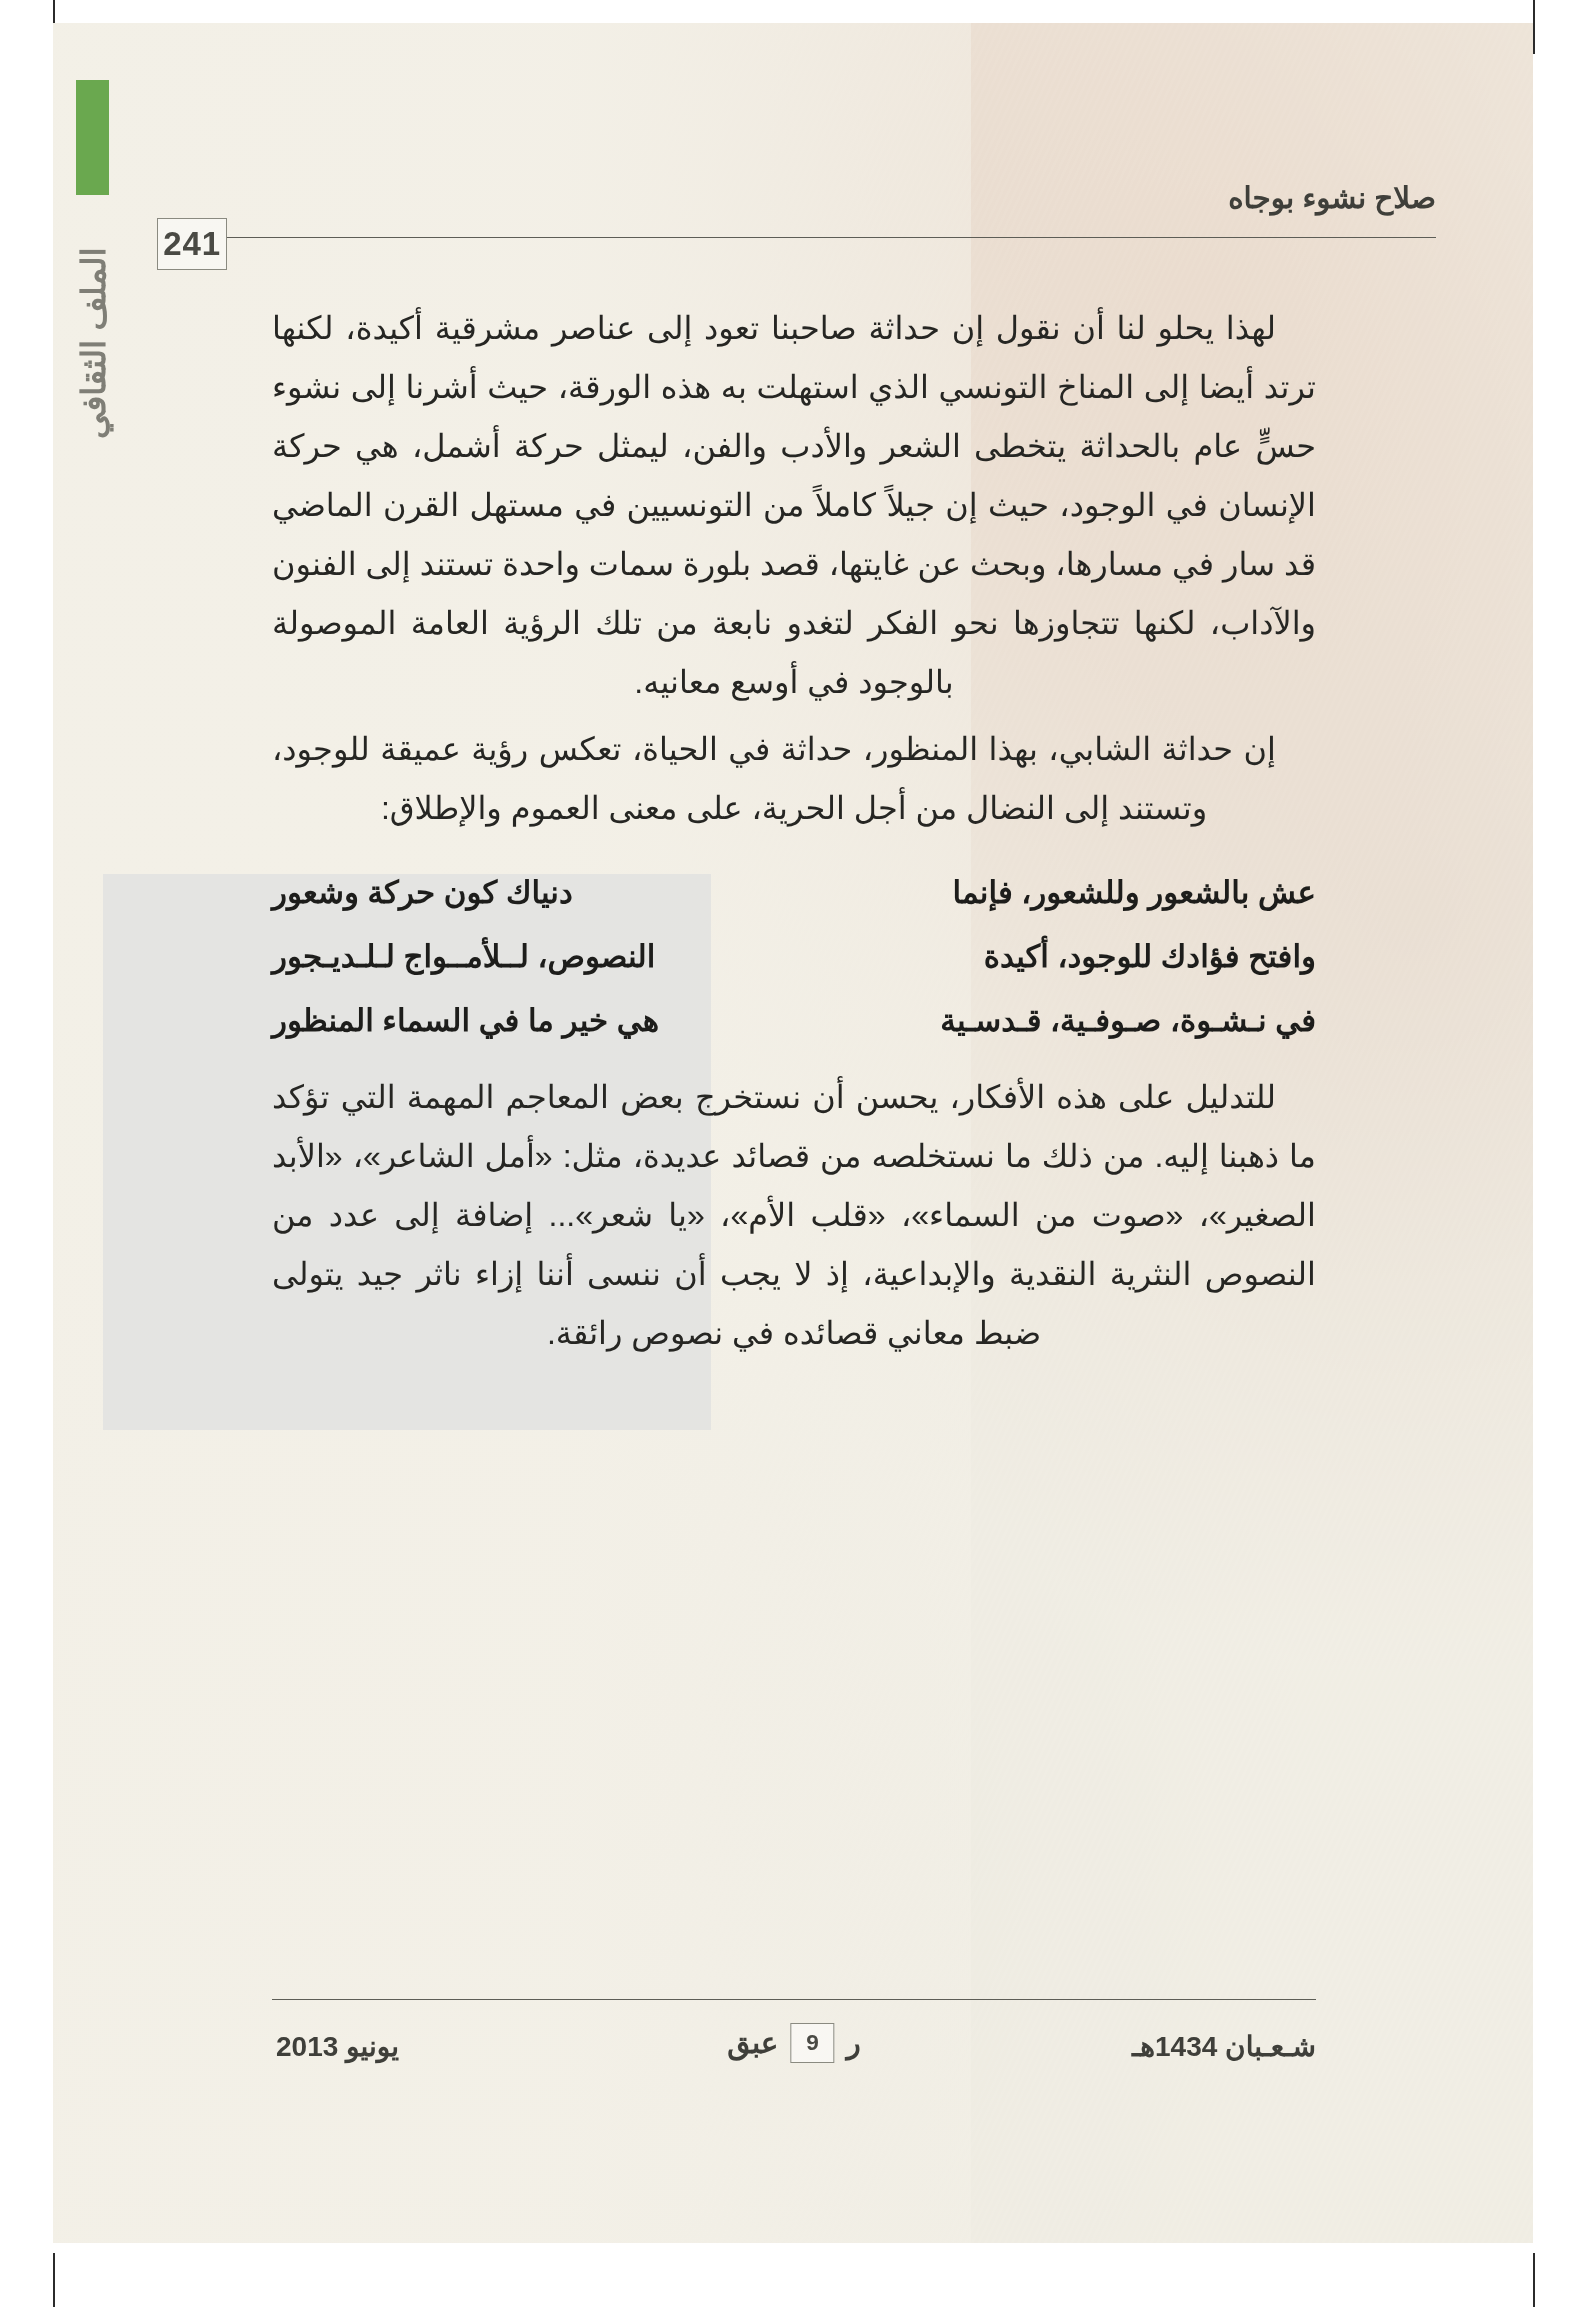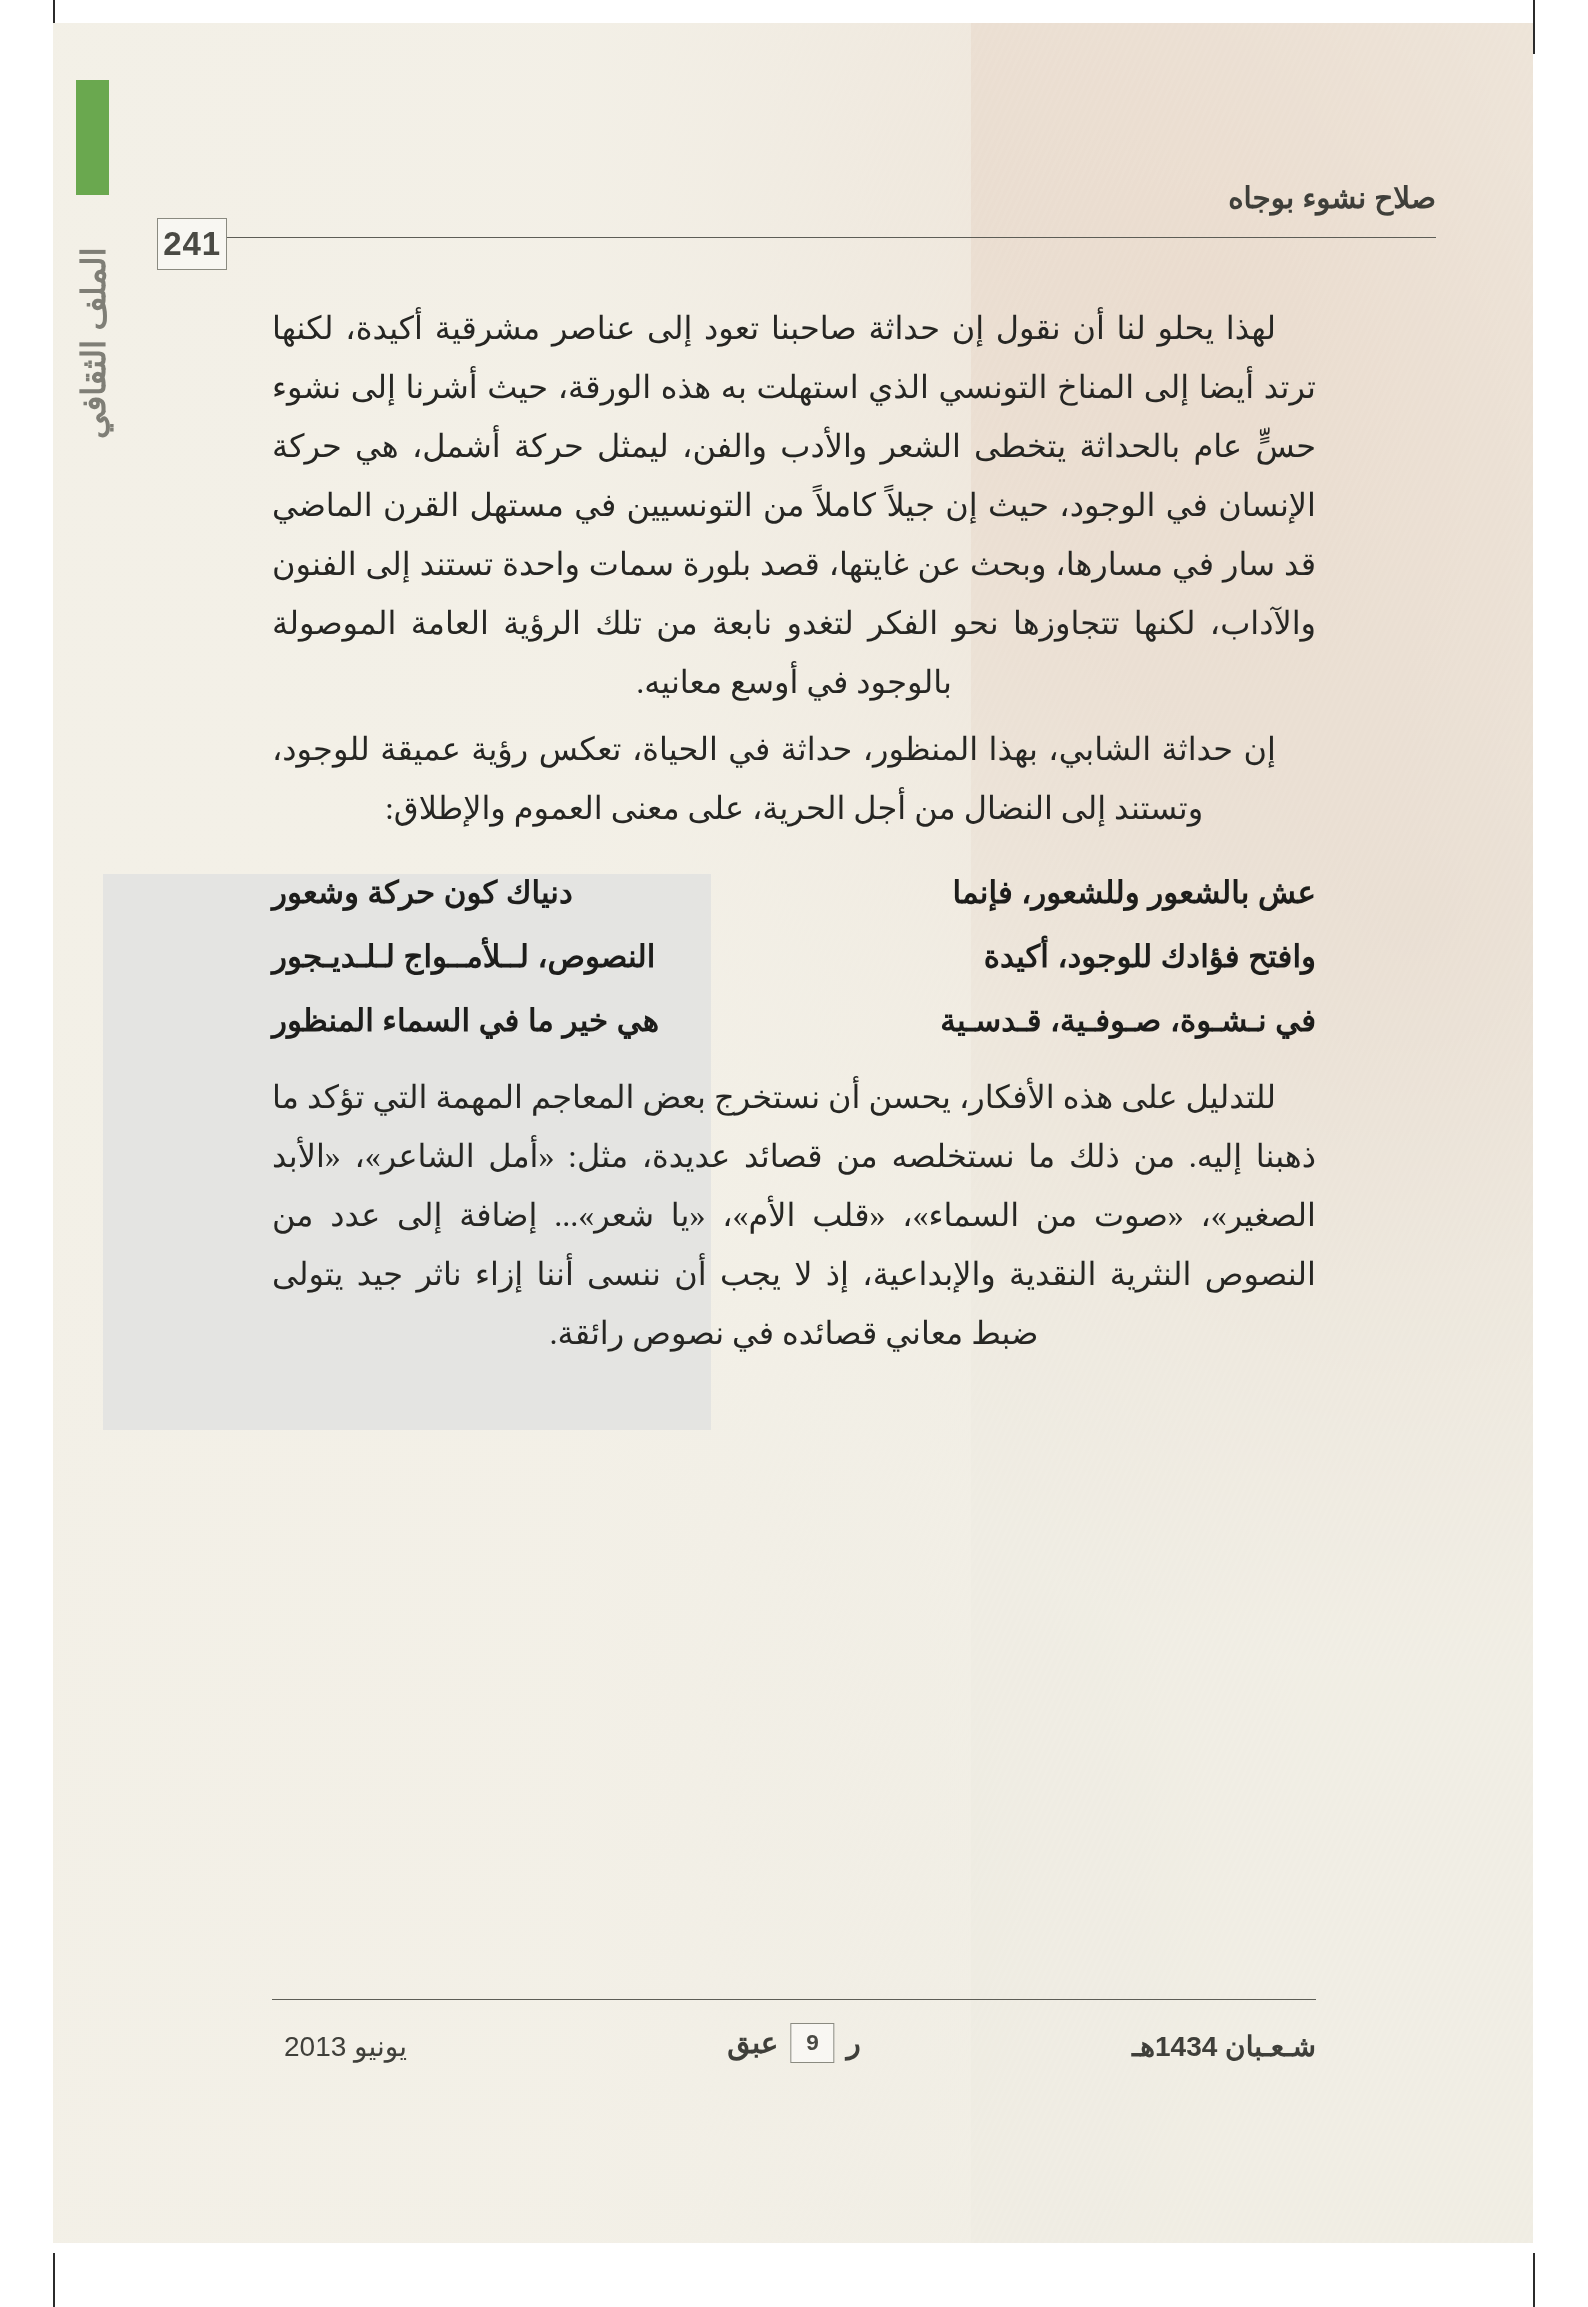--- a/index.html
+++ b/index.html
@@ -155,21 +155,21 @@
     left: 219px;
     top: 276px;
   }
   p.para {
     margin: 0 0 8.7px 0;
     font-size: 32px;
     line-height: 59px;
     color: #262623;
     text-align: justify;
     text-align-last: center;
-    font-family: Liberation Serif, serif;
+    font-family: Liberation Sans, sans-serif;
   }
   p.para.indent {
     text-indent: 40px;
   }
 
   
   .poem {
     margin: 22.6px 0 15.6px 0;
     font-size: 31px;
     font-weight: bold;
@@ -205,24 +205,24 @@
     position: absolute;
     right: 0;
     top: 31px;
     font-size: 28px;
     font-weight: bold;
     color: #3f3f3a;
     letter-spacing: 0.9px;
   }
   .footer-left {
     position: absolute;
-    left: 12px;
+    left: 4px;
     top: 31px;
     font-size: 28px;
-    font-weight: normal;
+    font-weight: bold;
     color: #3f3f3a;
     letter-spacing: 0.9px;
   }
   .footer-center {
     position: absolute;
     left: 50%;
     top: 24px;
     transform: translateX(-50%);
     display: flex;
     align-items: center;

